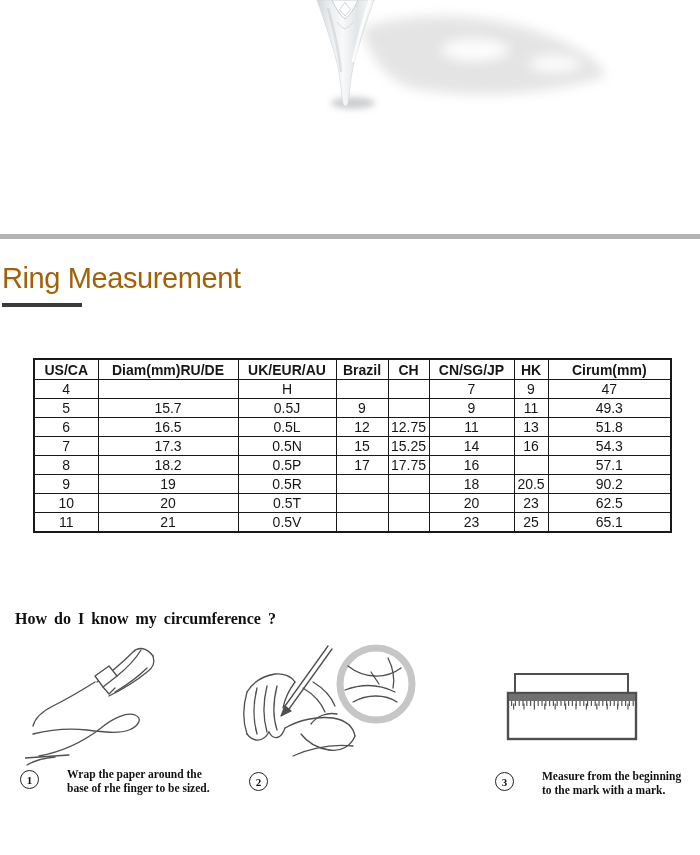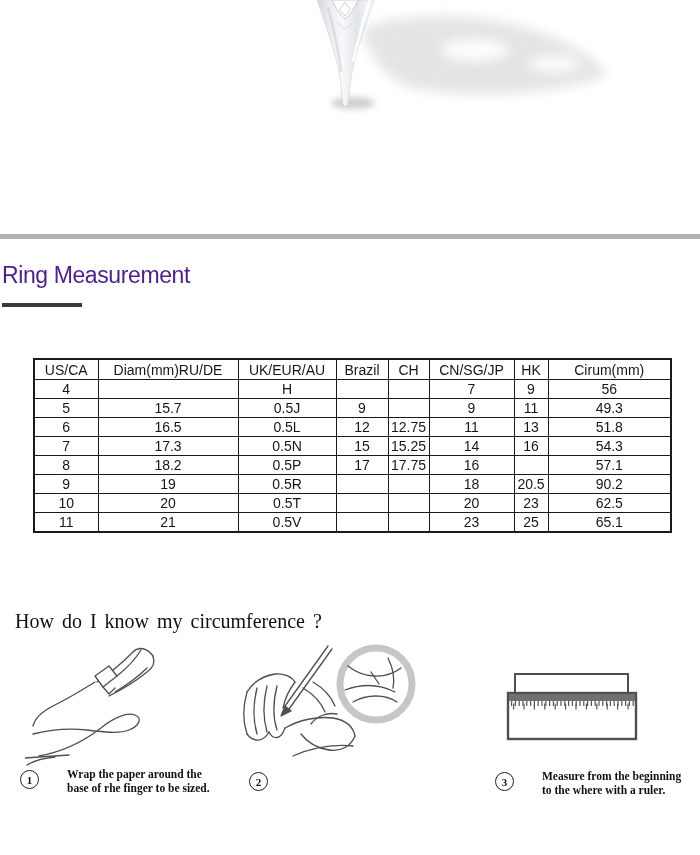--- a/index.html
+++ b/index.html
@@ -2,33 +2,33 @@
 <html><head>
 <meta charset="utf-8">
 <style>
   html,body{margin:0;padding:0;background:#ffffff;}
   #stage{position:relative;width:700px;height:855px;background:#fff;overflow:hidden;
          font-family:"Liberation Sans",sans-serif;}
   .abs{position:absolute;}
 
   #divider{left:0;top:234px;width:700px;height:5px;background:#b3b3b3;}
 
-  #section-title{left:2px;top:262px;font-size:23px;color:#4c1d95;letter-spacing:-0.4px;font-weight:400;}
+  #section-title{left:2px;top:262px;font-size:29px;color:#a16207;letter-spacing:-0.4px;font-weight:400;}
   #title-underline{left:2px;top:303px;width:80px;height:4px;background:#3a3a3a;}
 
   #size-table{left:33px;top:358px;border-collapse:collapse;table-layout:fixed;width:637px;
               border:2px solid #191919;}
   #size-table th,#size-table td{border:1.5px solid #191919;text-align:center;vertical-align:middle;
               padding:0;font-size:14px;line-height:1;color:#161616;font-weight:400;
               white-space:nowrap;overflow:hidden;}
-  #size-table th{height:19px;font-weight:400;margin-top:12px;}
+  #size-table th{height:19px;font-weight:700;margin-top:12px;}
   #size-table td{height:18px;}
 
-  #guide-title{left:15px;top:610px;font-family:"Liberation Serif",serif;font-weight:400;
-               font-size:20px;color:#101010;word-spacing:3px;}
+  #guide-title{left:15px;top:610px;font-family:"Liberation Serif",serif;font-weight:700;
+               font-size:16px;color:#101010;word-spacing:3px;}
 
   .step-caption{display:flex;align-items:flex-start;gap:8px;}
   .step-num{flex:0 0 auto;width:17px;height:17px;border:1.5px solid #222;border-radius:50%;
             display:flex;align-items:center;justify-content:center;
             font-family:"Liberation Serif",serif;font-weight:700;font-size:11px;color:#111;margin-top:2px;}
   .step-text{font-family:"Liberation Serif",serif;font-weight:700;font-size:11.5px;
              line-height:13.5px;color:#101010;margin-left:20px;}
 </style>
 </head>
 <body>
@@ -97,21 +97,21 @@
       </thead>
     <tbody>
         <tr>
           <td>4</td>
           <td></td>
           <td>H</td>
           <td></td>
           <td></td>
           <td>7</td>
           <td>9</td>
-          <td>56</td>
+          <td>47</td>
         </tr>
         <tr>
           <td>5</td>
           <td>15.7</td>
           <td>0.5J</td>
           <td>9</td>
           <td></td>
           <td>9</td>
           <td>11</td>
           <td>49.3</td>
@@ -247,17 +247,17 @@
   </div>
 
   <div class="abs step-caption" style="left:249px;top:770px;width:180px">
     <span class="step-num">2</span>
   </div>
 
   <div class="abs step-caption" style="left:495px;top:770px;width:190px">
     <span class="step-num">3</span>
     <span class="step-text">
       <span>Measure from the beginning</span><br>
-      <span>to the where with a ruler.</span>
+      <span>to the mark with a mark.</span>
     </span>
   </div>
 
 </div>
 
 </body></html>

